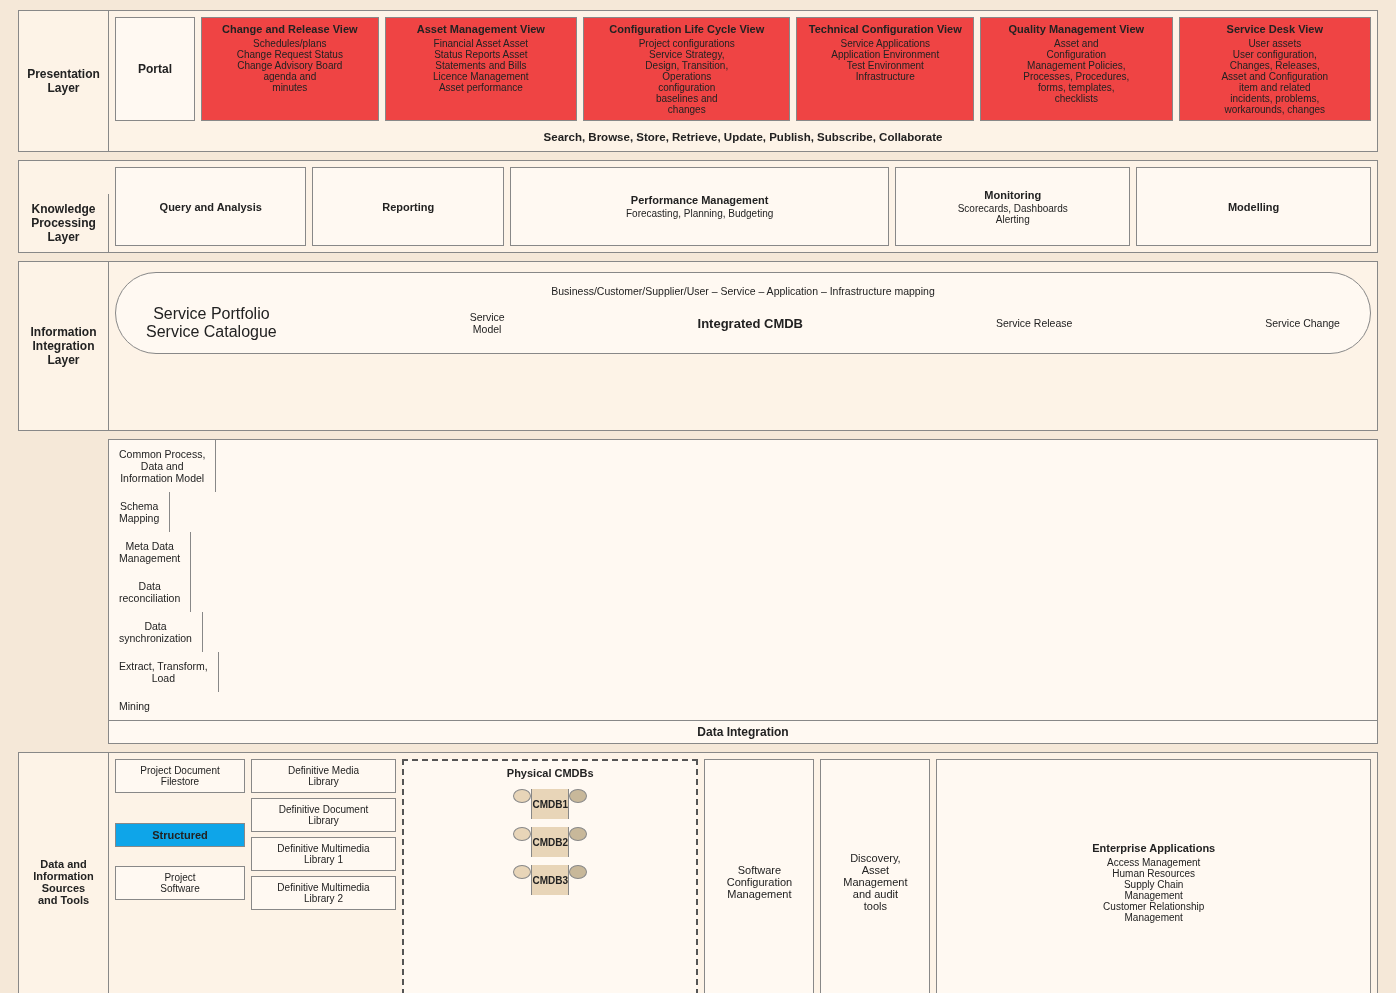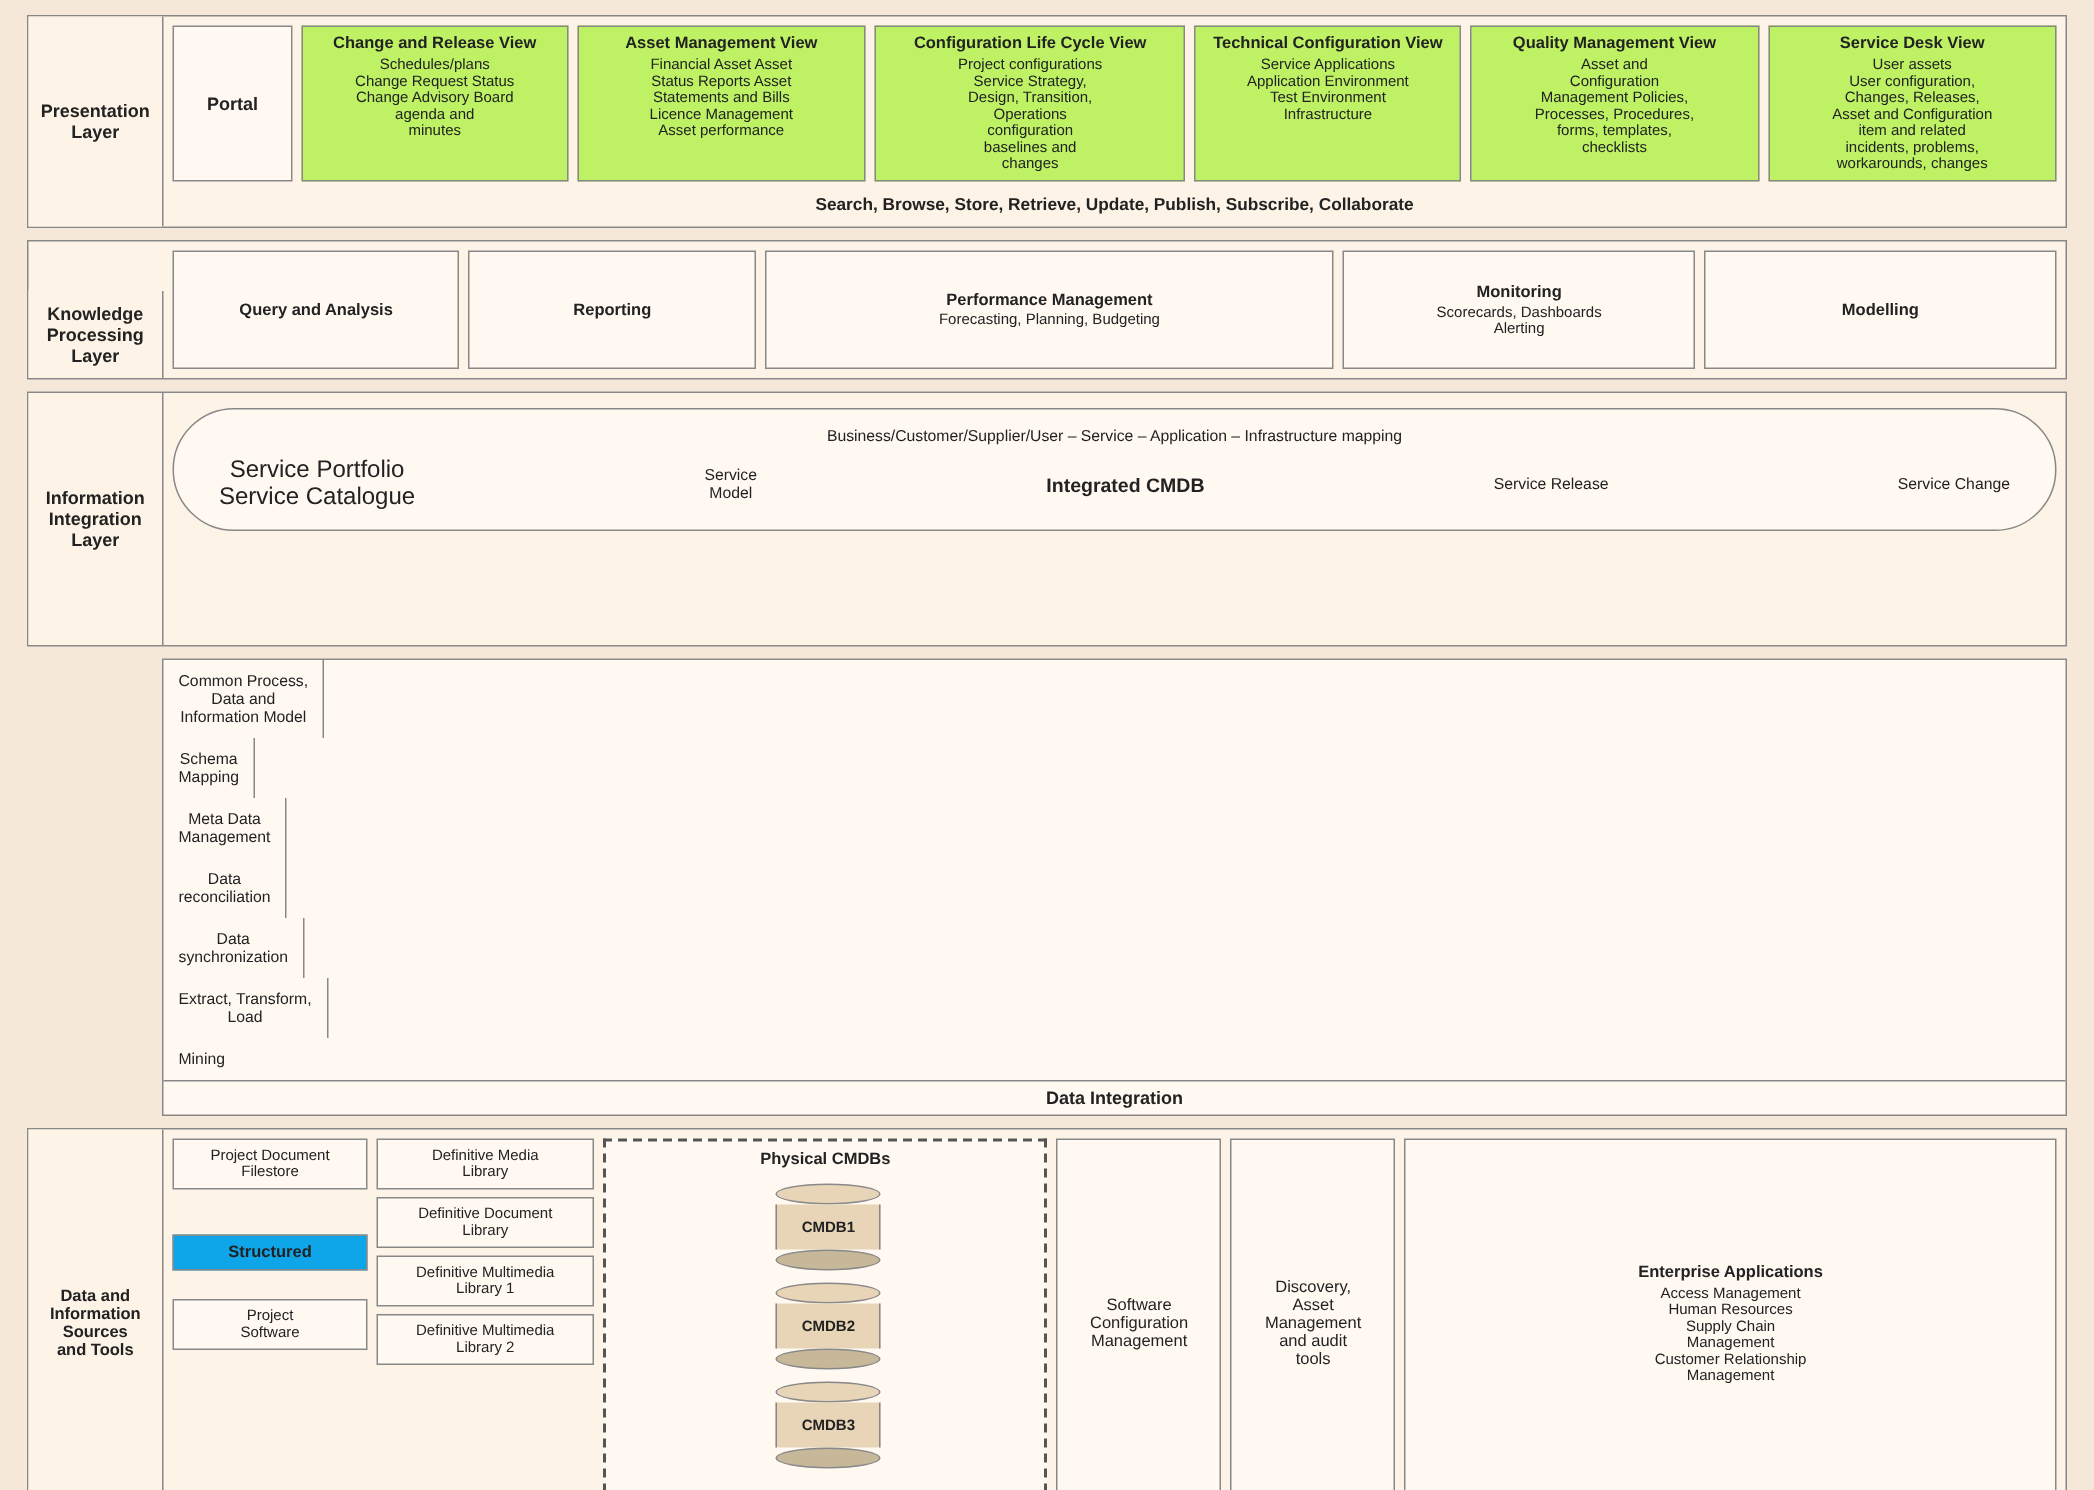--- a/index.html
+++ b/index.html
@@ -53,21 +53,21 @@
       gap: 6px;
       align-items: stretch;
       flex: 1;
     }
 
     .pres-box {
       border: 1.5px solid #888;
       padding: 5px 6px;
       text-align: center;
       font-size: 10.5px;
-      background: #bef264;
+      background: #ef4444;
       flex: 1;
     }
 
     .pres-box .box-title {
       font-weight: bold;
       font-size: 11px;
       margin-bottom: 3px;
     }
 
     .pres-portal {
@@ -197,22 +197,22 @@
 
     .physical-cmdbs .sec-title {
       font-weight: bold;
       font-size: 11px;
       margin-bottom: 6px;
     }
 
     
     .cmdb-cyl {
       display: flex;
-      flex-direction: column;
-      align-items: flex-end;
+      flex-direction: row;
+      align-items: flex-start;
       margin: 4px auto;
       width: 74px;
     }
 
     .cyl-top {
       width: 70px;
       height: 14px;
       background: #e8d5b8;
       border: 1.5px solid #888;
       border-radius: 50%;

